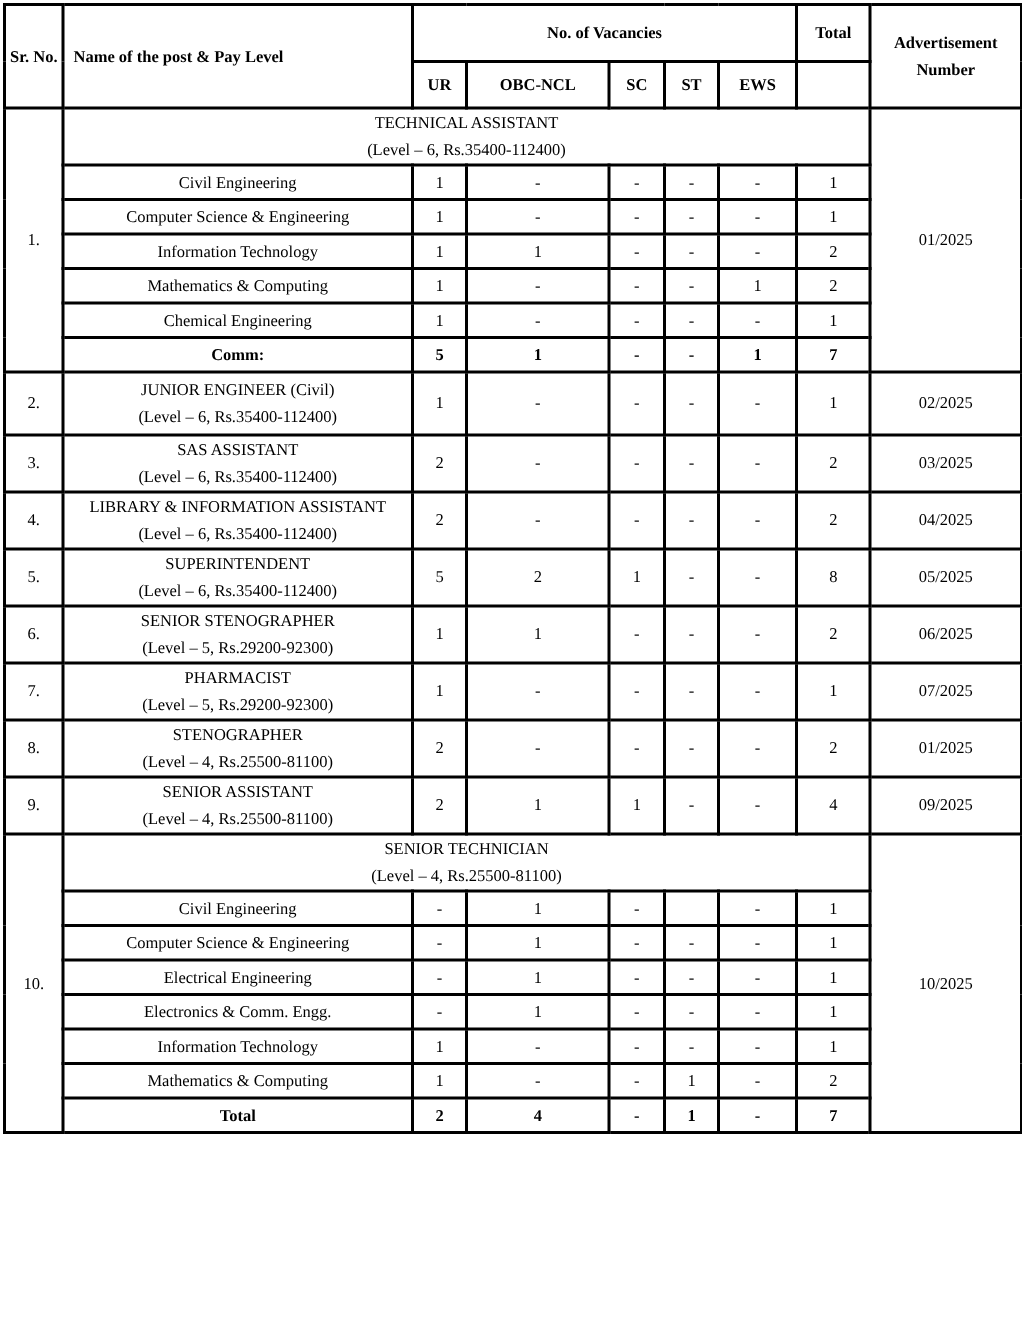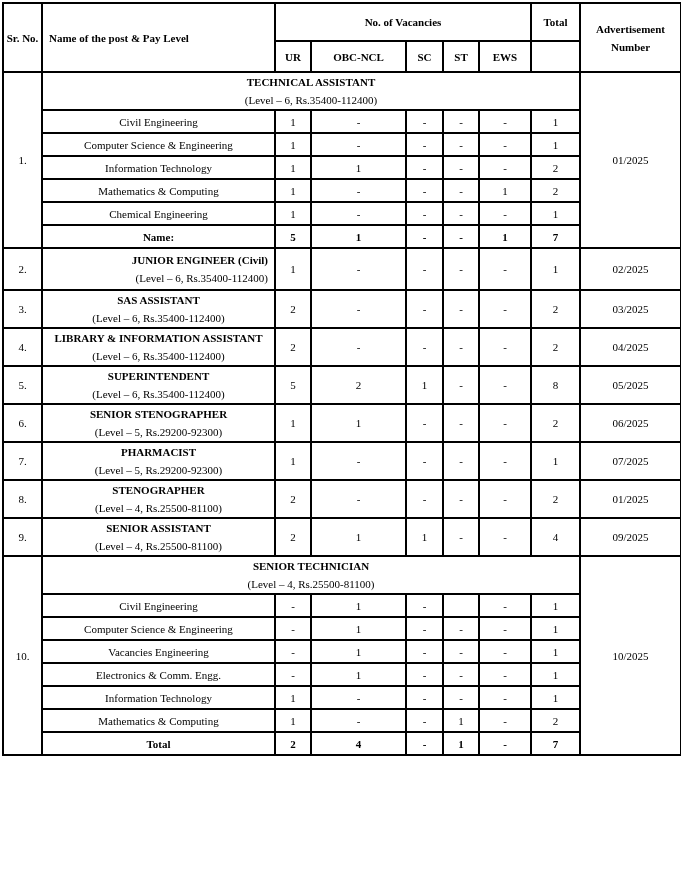--- a/index.html
+++ b/index.html
@@ -17,21 +17,21 @@
     padding: 0 6px;
     vertical-align: middle;
     text-align: center;
     font-weight: normal;
   }
   table.vac th { font-weight: bold; }
   .hdr-top th { vertical-align: top; padding-top: 2px; height: 36px; }
   .hdr-sub th { height: 29px; }
   td.sr { font-weight: bold; vertical-align: top; padding-top: 3px; }
   td.name { text-align: left; vertical-align: top; padding-top: 2px; padding-bottom: 2px; }
-  td.name .post { font-weight: bold; }
+  td.name .post { font-weight: normal; }
   td.sub { text-align: left; height: 21px; padding-top: 0; margin-top: 22px; }
   td.adv { font-weight: bold; margin-left: 20px; }
   td.tot { font-weight: bold; }
   tr.total-row td { font-weight: bold; height: 21px; }
   th.adv-h { border-right: 1px solid #000; }
 </style>
 </head>
 <body>
 
 <table class="vac">
@@ -111,31 +111,31 @@
       <tr>
         <td class="sub">Chemical Engineering</td>
         <td>1</td>
         <td>-</td>
         <td>-</td>
         <td>-</td>
         <td>-</td>
         <td>1</td>
       </tr>
       <tr class="total-row">
-        <td class="sub">Name:</td>
+        <td class="sub">Comm:</td>
         <td>5</td>
         <td>1</td>
         <td>-</td>
         <td>-</td>
         <td>1</td>
         <td>7</td>
       </tr>
       <tr>
         <td class="sr">2.</td>
-        <td class="name" style="height: 40px; text-align: right;">
+        <td class="name" style="height: 40px;">
           <div class="post">JUNIOR ENGINEER (Civil)</div>
           <div>(Level – 6, Rs.35400-112400)</div>
         </td>
         <td>1</td>
         <td>-</td>
         <td>-</td>
         <td>-</td>
         <td>-</td>
         <td class="tot">1</td>
         <td class="adv">02/2025</td>
@@ -258,21 +258,21 @@
       <tr>
         <td class="sub">Computer Science &amp; Engineering</td>
         <td>-</td>
         <td>1</td>
         <td>-</td>
         <td>-</td>
         <td>-</td>
         <td>1</td>
       </tr>
       <tr>
-        <td class="sub">Vacancies Engineering</td>
+        <td class="sub">Electrical Engineering</td>
         <td>-</td>
         <td>1</td>
         <td>-</td>
         <td>-</td>
         <td>-</td>
         <td>1</td>
       </tr>
       <tr>
         <td class="sub">Electronics &amp; Comm. Engg.</td>
         <td>-</td>

